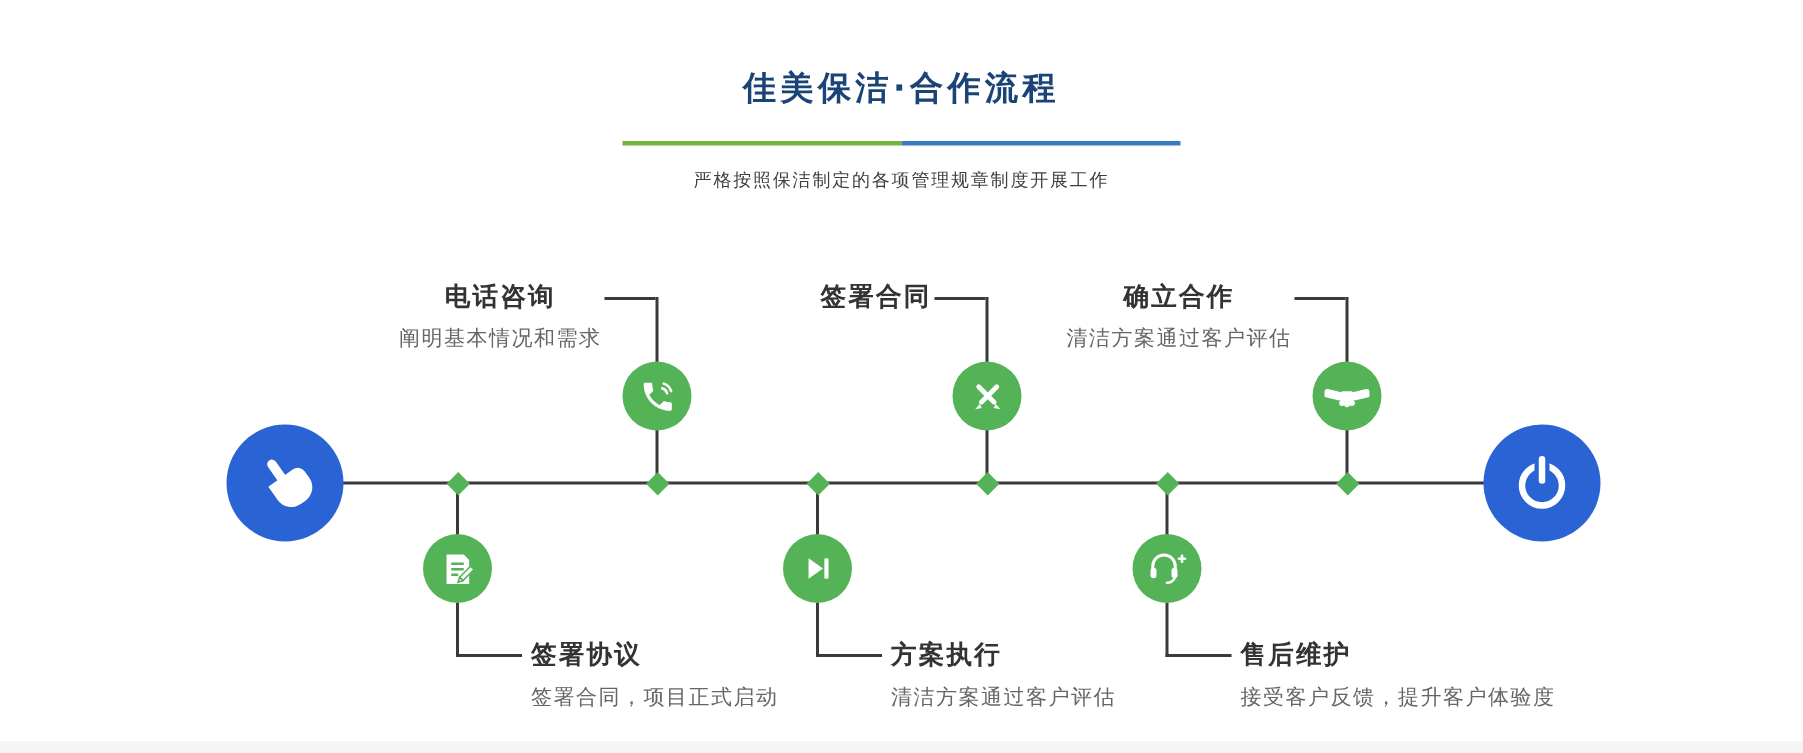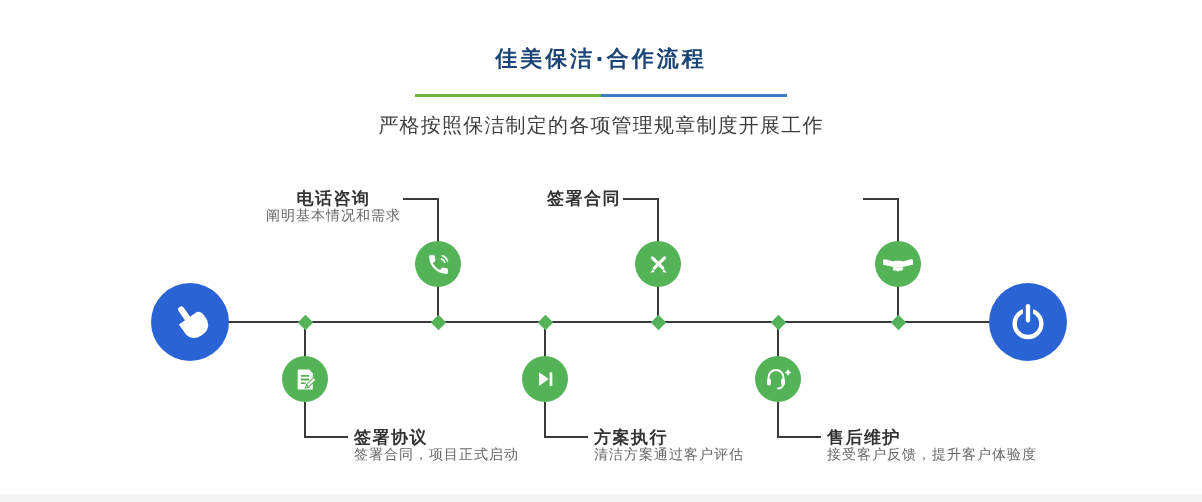--- a/index.html
+++ b/index.html
@@ -17,21 +17,21 @@
     font-family:"DejaVu Sans","Liberation Sans",sans-serif;
   }
   
   .title{position:absolute;top:44px;left:0;width:100%;text-align:center;
     font-size:22px;font-weight:700;color:var(--navy);letter-spacing:3px}
   .divider{position:absolute;top:94px;left:50%;transform:translateX(-50%);
     width:372px;height:3px;display:flex}
   .div-green{flex:1;background:var(--divider-green)}
   .div-blue{flex:1;background:var(--divider-blue)}
   .subtitle{position:absolute;top:112px;left:0;width:100%;text-align:center;
-    font-size:20px;color:#3f3f3f;letter-spacing:1.2px}
+    font-size:12px;color:#3f3f3f;letter-spacing:1.2px}
   
   .timeline{position:absolute;left:190px;top:321px;width:838px;height:2px;background:var(--ink)}
   .big-circle{position:absolute;top:283px;width:78px;height:78px;border-radius:50%;
     background:var(--blue);display:flex;align-items:center;justify-content:center}
   .start{left:151px}.end{left:989px}
   .node{position:absolute;width:46px;height:46px;border-radius:50%;background:var(--green);
     display:flex;align-items:center;justify-content:center;z-index:2}
   .row-top{top:241px}.row-bottom{top:356px}
   .n-phone{left:415px}.n-design{left:635px}.n-handshake{left:875px}
   .n-contract{left:282px}.n-execute{left:522px}.n-aftersales{left:755px}
@@ -53,21 +53,21 @@
   .conn-v{width:2px}.conn-h{height:2px}
   .cv-phone{left:437px;top:198px;height:44px}   .ch-phone{left:403px;top:198px;width:34px}
   .cv-design{left:657px;top:198px;height:44px}  .ch-design{left:623px;top:198px;width:34px}
   .cv-handshake{left:897px;top:198px;height:44px}.ch-handshake{left:863px;top:198px;width:34px}
   .cv-contract{left:304px;top:402px;height:36px} .ch-contract{left:304px;top:436px;width:44px}
   .cv-execute{left:544px;top:402px;height:36px}  .ch-execute{left:544px;top:436px;width:44px}
   .cv-aftersales{left:777px;top:402px;height:36px}.ch-aftersales{left:777px;top:436px;width:44px}
   
   .label{position:absolute;white-space:nowrap}
   .label .step-title{font-size:17px;font-weight:700;color:#333;line-height:18px;letter-spacing:1.5px}
-  .label .step-desc{font-size:14px;color:#666;letter-spacing:1px}
+  .label .step-desc{font-size:14px;color:#666;margin-top:10px;letter-spacing:1px}
   .label-top{text-align:center;top:189px}
   .label-bottom{text-align:left;top:428px}
   .lb-phone{right:801px}.lb-design{right:581px}.lb-handshake{right:341px}
   .lb-contract{left:354px}.lb-execute{left:594px}.lb-aftersales{left:827px}
   .bottom-strip{position:absolute;left:0;bottom:0;width:100%;height:8px;background:#f5f5f5}
 </style>
 </head>
 <body>
 
 <div class="canvas">
@@ -199,20 +199,24 @@
   <span class="conn conn-v cv-aftersales"></span>
   <span class="conn conn-h ch-aftersales"></span>
 
   <div class="label label-top lb-phone">
     <div class="step-title">电话咨询</div>
     <div class="step-desc">阐明基本情况和需求</div>
   </div>
   <div class="label label-top lb-design">
     <div class="step-title">签署合同</div>
   </div>
+  <div class="label label-top lb-handshake">
+    <div class="step-title">确立合作</div>
+    <div class="step-desc">清洁方案通过客户评估</div>
+  </div>
 
   <div class="label label-bottom lb-contract">
     <div class="step-title">签署协议</div>
     <div class="step-desc">签署合同，项目正式启动</div>
   </div>
   <div class="label label-bottom lb-execute">
     <div class="step-title">方案执行</div>
     <div class="step-desc">清洁方案通过客户评估</div>
   </div>
   <div class="label label-bottom lb-aftersales">

